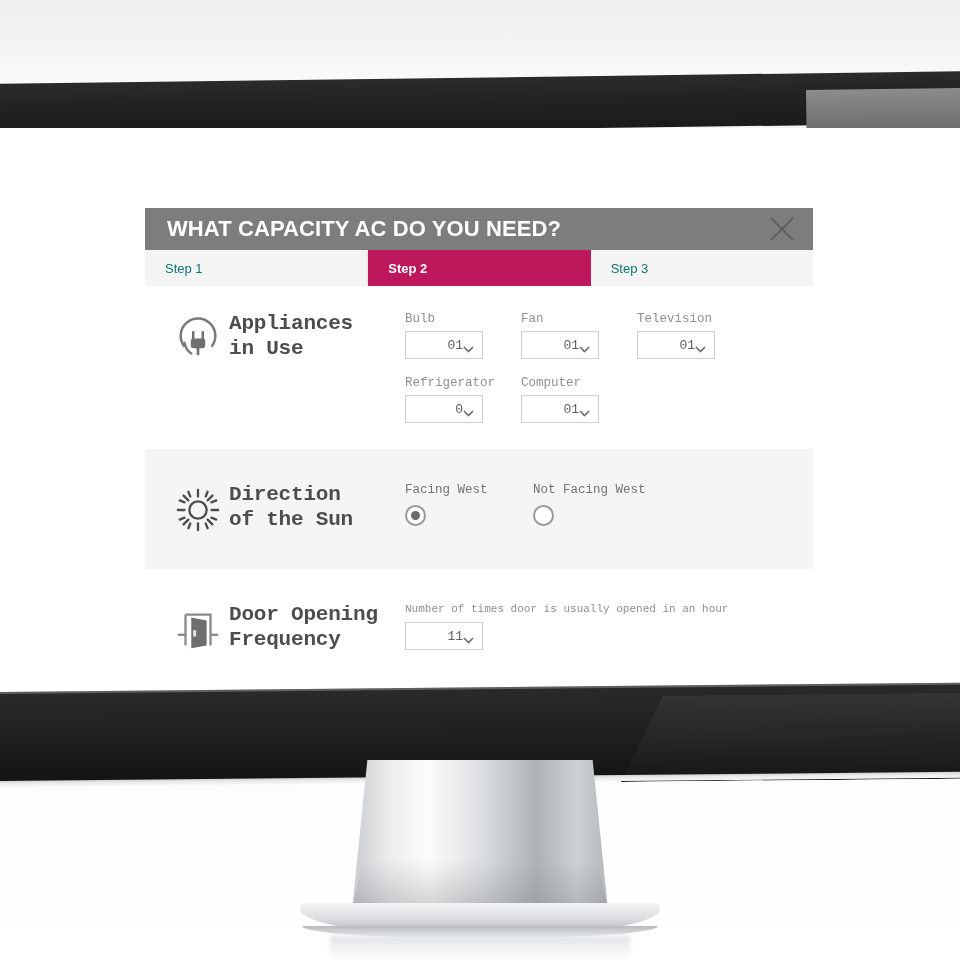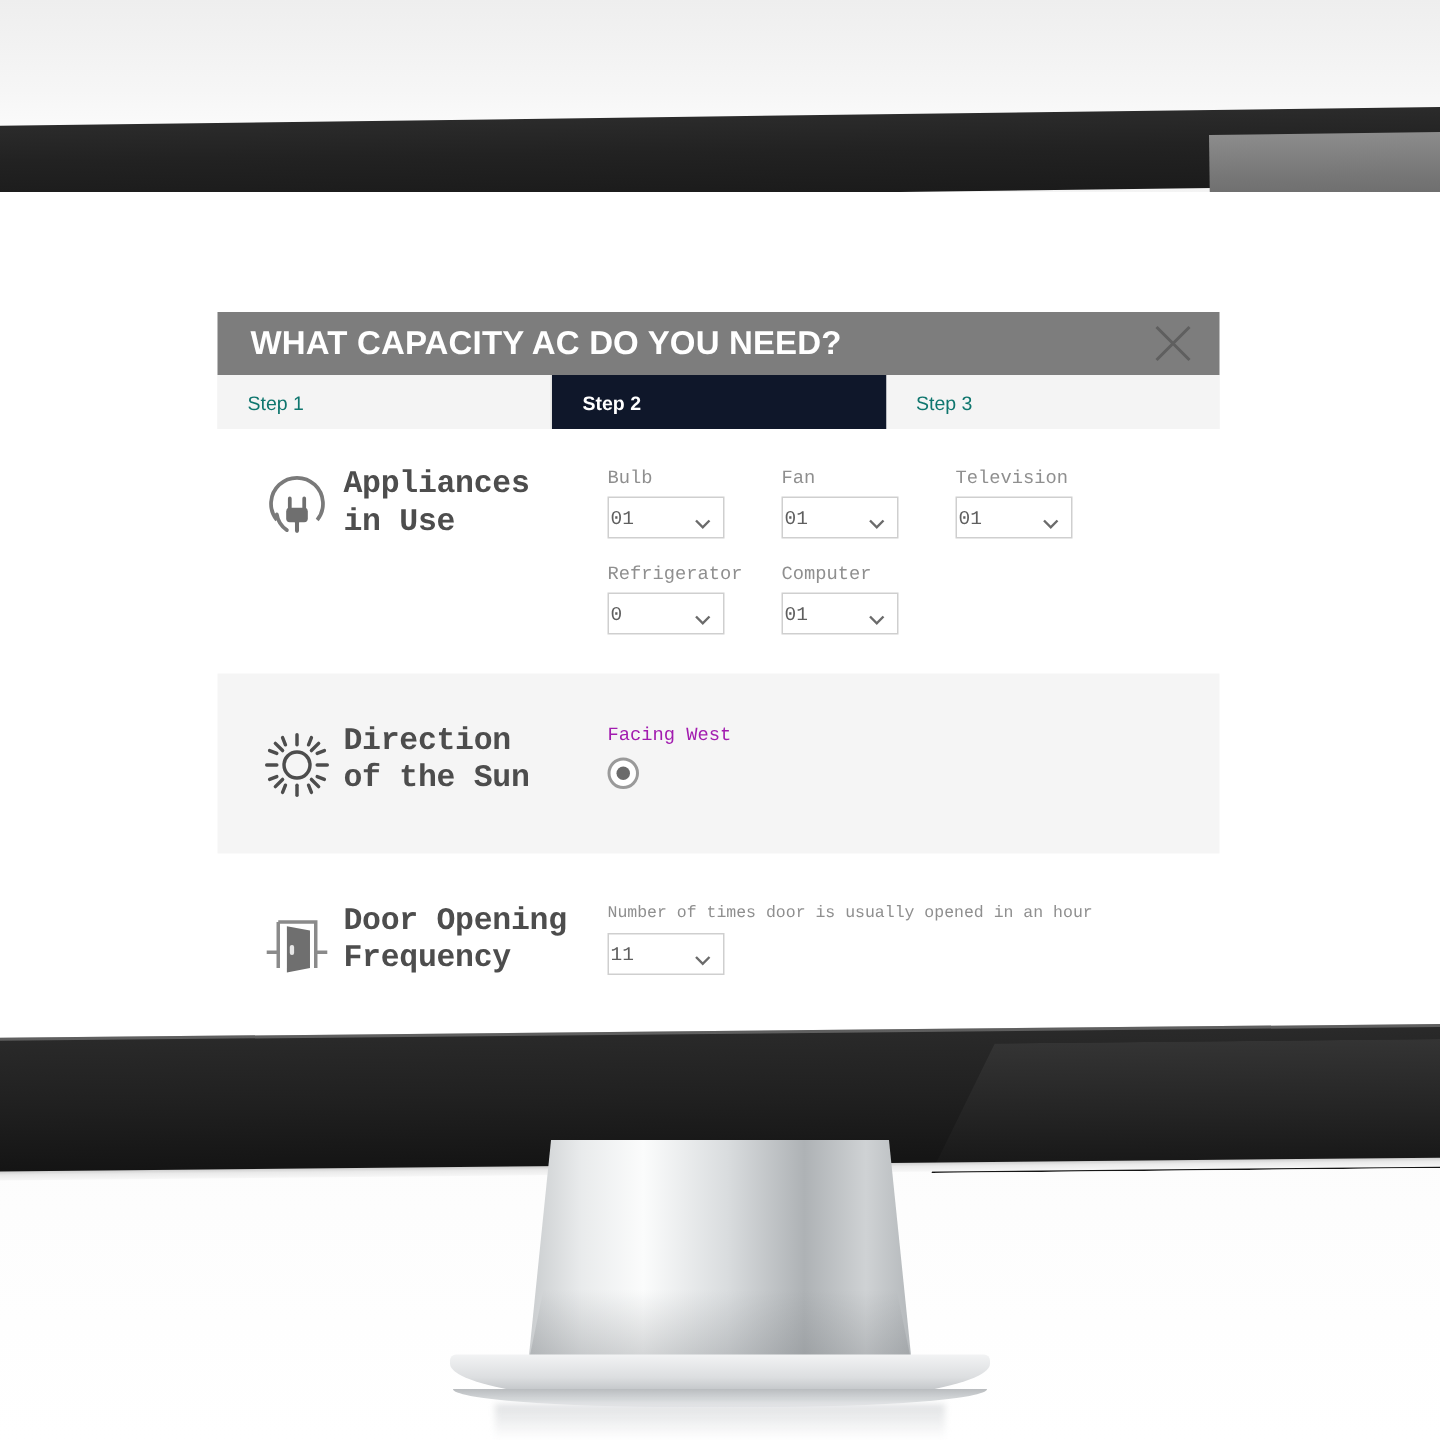--- a/index.html
+++ b/index.html
@@ -113,21 +113,21 @@
   .tabs { display: flex; height: 36px; background: #f4f4f4; }
   .tab {
     flex: 1; display: flex; align-items: center;
     padding-left: 20px;
     font-size: 13px; color: #0f766e;
     background: #f4f4f4;
     border-right: 1px solid #e2e2e2;
     cursor: pointer;
   }
   .tab:last-child { border-right: none; }
-  .tab.active { background: #0f172a; color: #ffffff; font-weight: bold; border-right: none; }
+  .tab.active { background: #be185d; color: #ffffff; font-weight: bold; border-right: none; }
 
   .section {
     display: flex; align-items: flex-start;
     padding: 26px 0 26px 22px;
     min-height: 60px;
     font-family: Liberation Mono, monospace;
   }
   .section.alt { background: #f5f5f5; }
   .section.pad-lg { padding-top: 34px; padding-bottom: 34px; }
 
@@ -140,30 +140,30 @@
   .sec-body { flex: 1; padding-left: 6px; }
 
   
   .field-row { display: flex; }
   .field-row.second { margin-top: 17px; }
   .field { width: 116px; }
   .field-label { font-size: 12.5px; color: #8f8f8f; margin-bottom: 5px; }
   .select-box {
     width: 78px; height: 28px;
     border: 1px solid #cfcfcf; background: #ffffff;
-    display: flex; align-items: center; justify-content: space-between;
+    display: flex; align-items: center; justify-content: flex-end;
     padding: 0 8px 0 1px;
     font-size: 13px; color: #5f5f5f; cursor: pointer;
   }
   .chev { width: 11px; height: 7px; position: relative; }
 
   
   .radio-row { display: flex; }
   .radio-group { width: 128px; }
-  .radio-label { font-size: 12.5px; color: #a21caf; margin-bottom: 8px; white-space: nowrap; }
+  .radio-label { font-size: 12.5px; color: #737373; margin-bottom: 8px; white-space: nowrap; }
   .radio {
     width: 21px; height: 21px; border: 2px solid #9a9a9a; border-radius: 50%;
     display: flex; align-items: center; justify-content: center; cursor: pointer;
     background: #ffffff;
   }
   .radio .dot { width: 9px; height: 9px; border-radius: 50%; background: #6b6b6b; }
 
   .door-help { font-size: 11px; color: #8f8f8f; margin-bottom: 7px; }
 
   
@@ -305,20 +305,24 @@
             <div>of the Sun</div>
           </div>
           <div class="sec-body">
             <div class="radio-row">
               <div class="radio-group">
                 <div class="radio-label">Facing West</div>
                 <div class="radio">
                   <span class="dot"></span>
                 </div>
               </div>
+              <div class="radio-group">
+                <div class="radio-label">Not Facing West</div>
+                <div class="radio"></div>
+              </div>
             </div>
           </div>
         </div>
 
         <div class="section pad-lg">
           <div class="sec-icon">
             <svg viewBox="0 0 52 52" width="50" height="50" aria-hidden="true">
               <path d="M13 10h26v32" fill="none" stroke="#8a8a8a" stroke-width="2.4"></path>
               <path d="M13 10v32" fill="none" stroke="#8a8a8a" stroke-width="2.4"></path>
               <line x1="5" y1="31" x2="13" y2="31" stroke="#8a8a8a" stroke-width="2.4"></line>

